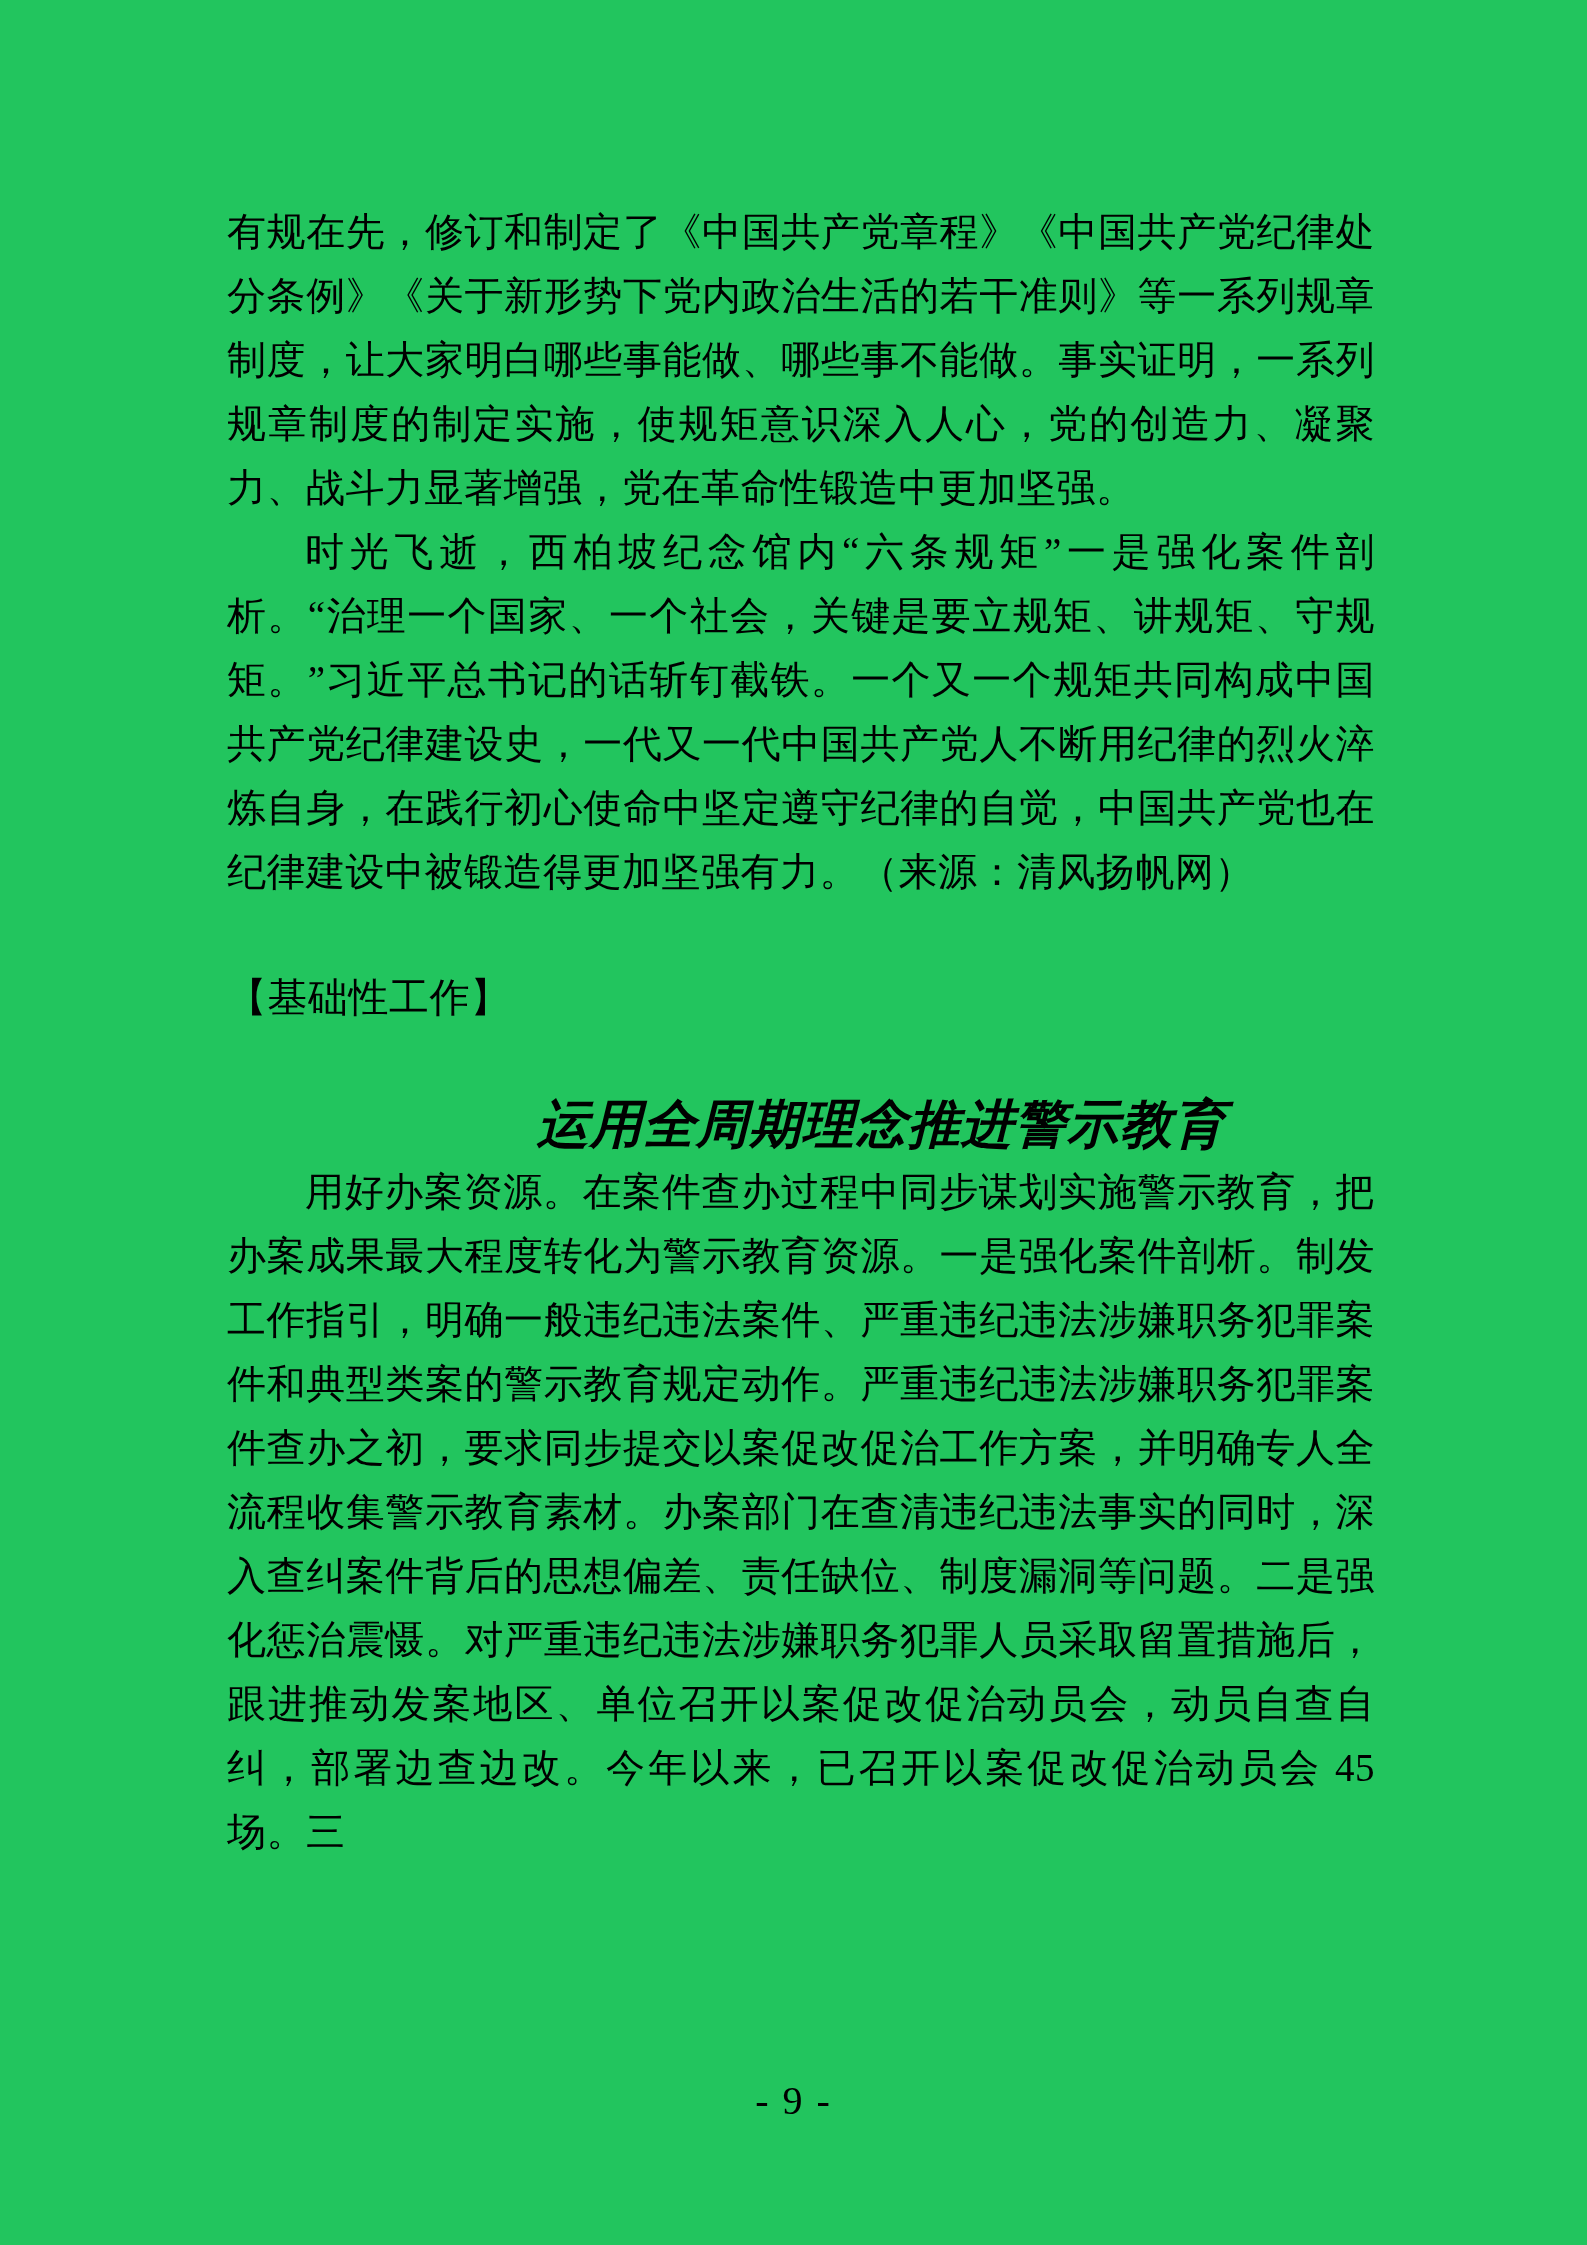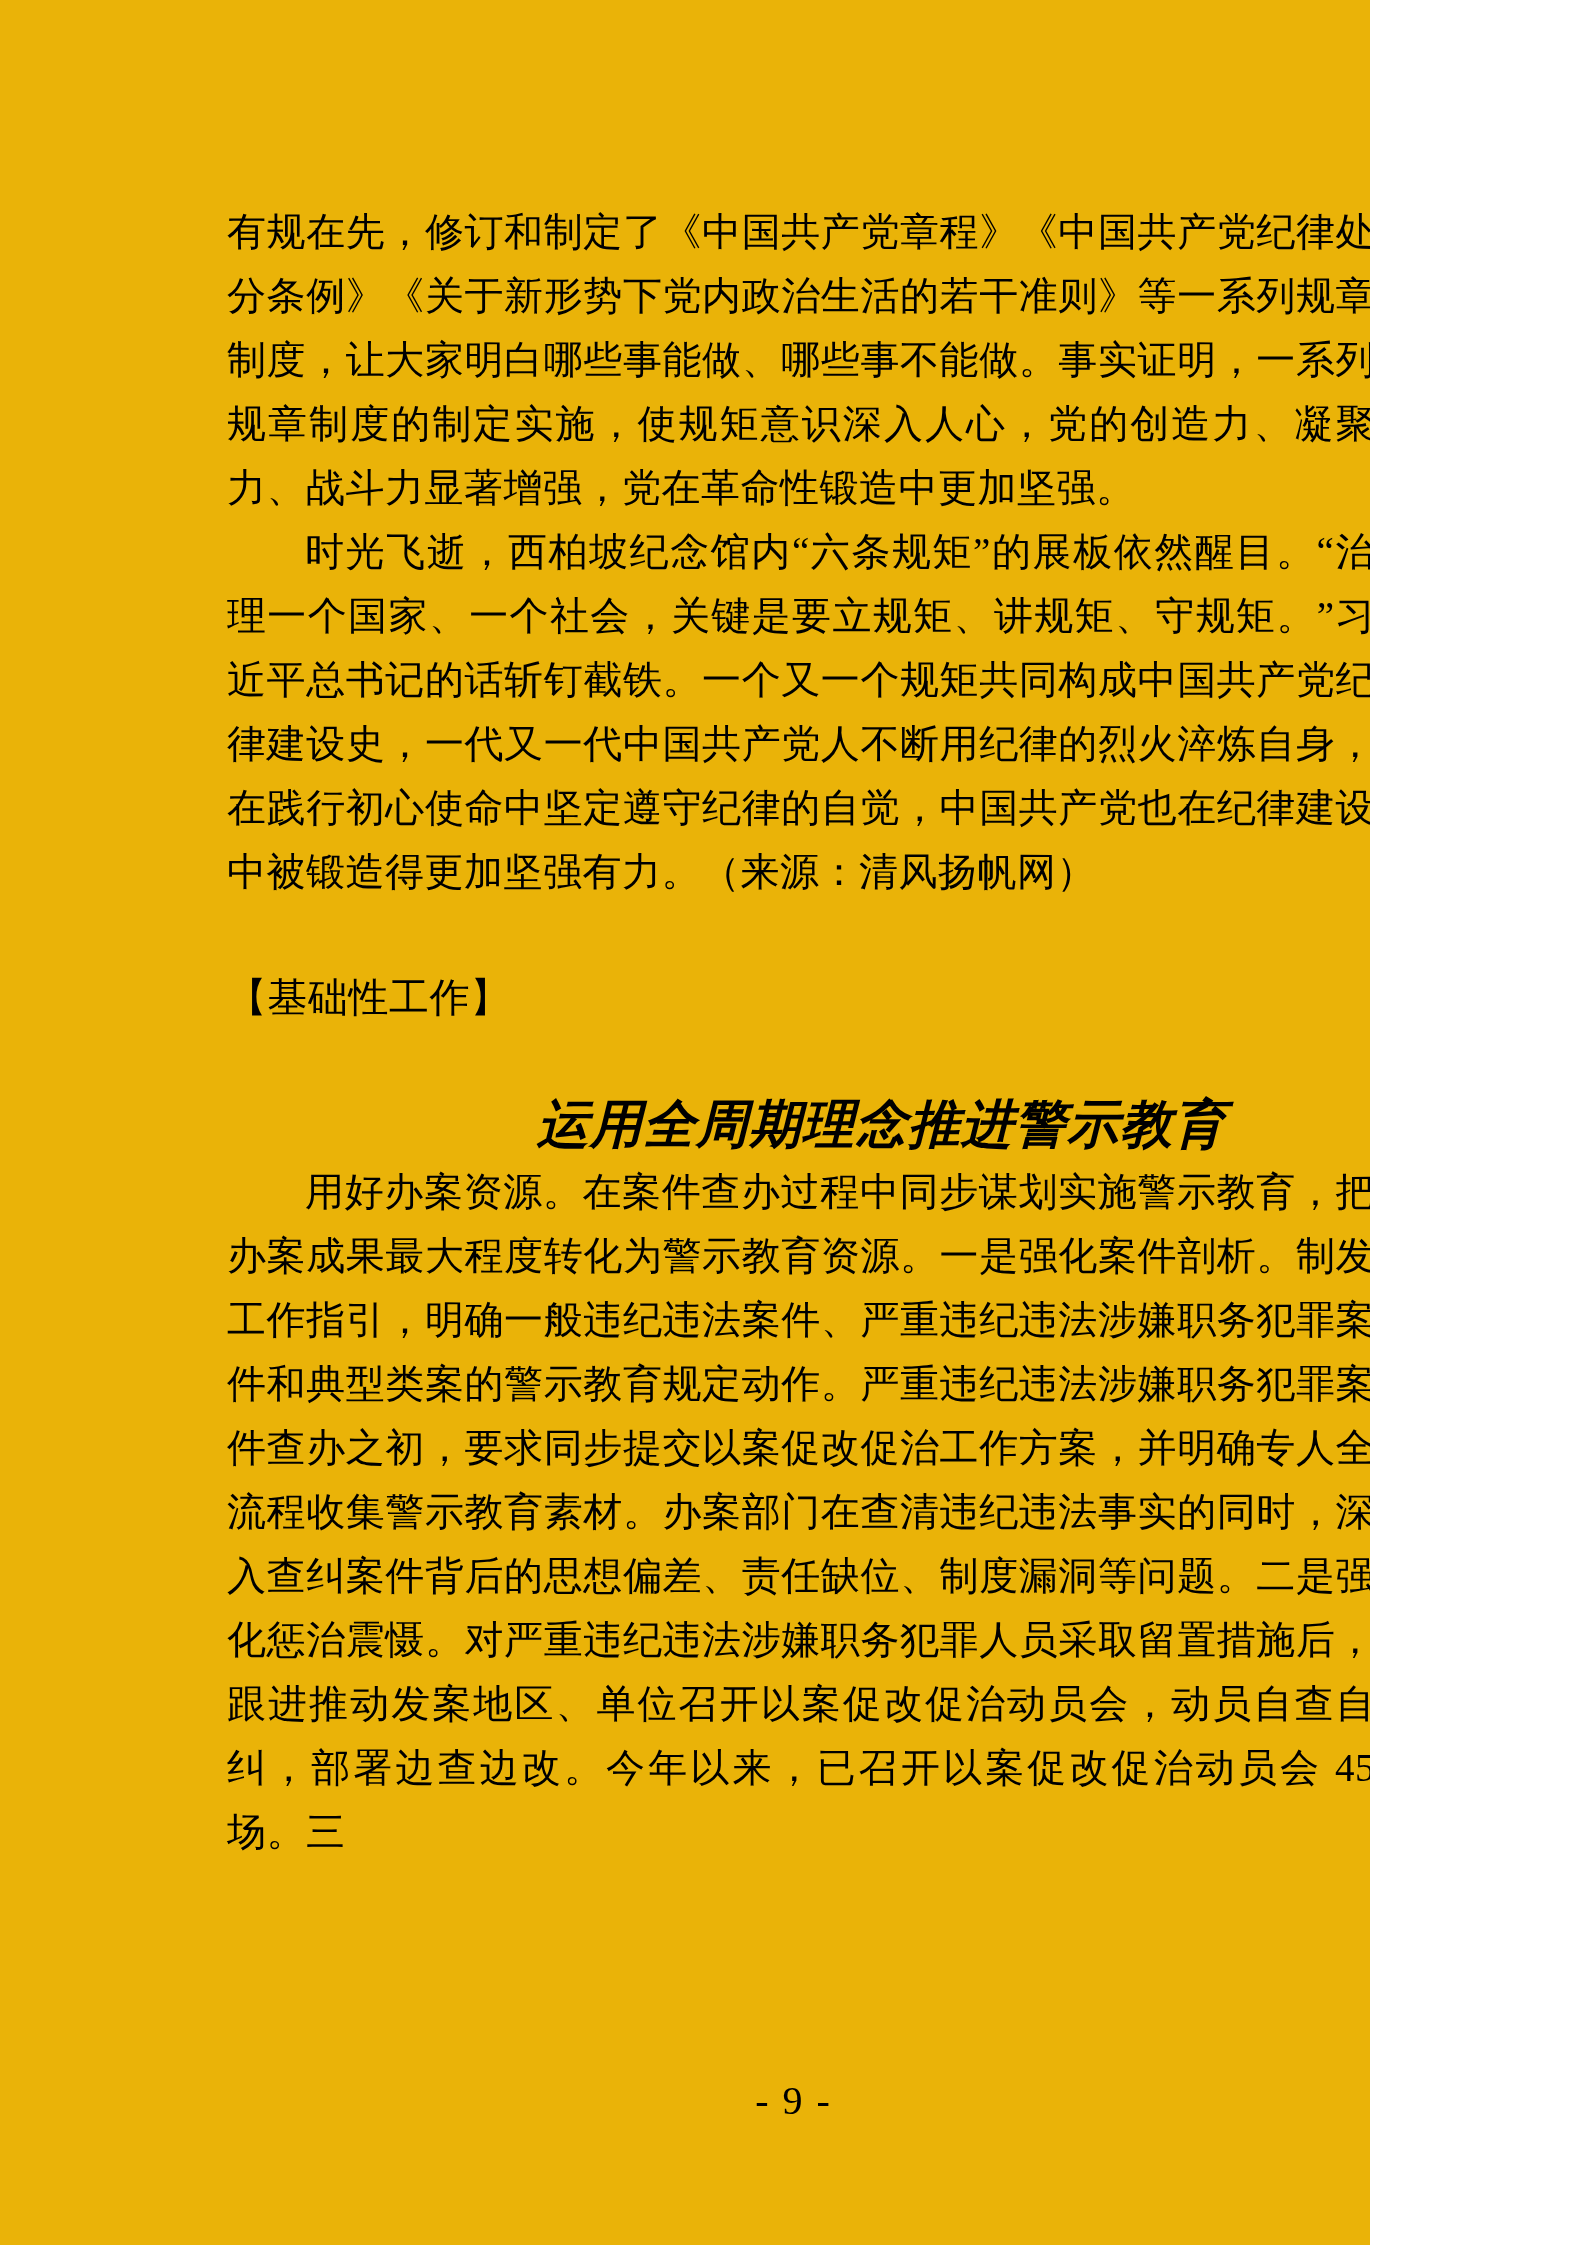--- a/index.html
+++ b/index.html
@@ -8,23 +8,23 @@
     background: #ffffff;
   }
   body {
     width: 1587px;
     height: 2245px;
     font-family: "Liberation Serif", "DejaVu Serif", serif;
     color: #000000;
   }
   .page {
     position: relative;
-    width: 1370px;
+    width: 1587px;
     height: 2245px;
-    background: #eab308;
+    background: #22c55e;
     overflow: hidden;
   }
   .content {
     position: absolute;
     left: 227px;
     top: 200px;
     width: 1148px;
   }
   .body-par {
     margin: 0;
@@ -65,19 +65,19 @@
     line-height: 50px;
     letter-spacing: 2px;
   }
 </style>
 </head>
 <body>
 
 <div class="page">
   <div class="content">
     <p class="body-par no-indent">有规在先，修订和制定了《中国共产党章程》《中国共产党纪律处分条例》《关于新形势下党内政治生活的若干准则》等一系列规章制度，让大家明白哪些事能做、哪些事不能做。事实证明，一系列规章制度的制定实施，使规矩意识深入人心，党的创造力、凝聚力、战斗力显著增强，党在革命性锻造中更加坚强。</p>
-    <p class="body-par">时光飞逝，西柏坡纪念馆内“六条规矩”的展板依然醒目。“治理一个国家、一个社会，关键是要立规矩、讲规矩、守规矩。”习近平总书记的话斩钉截铁。一个又一个规矩共同构成中国共产党纪律建设史，一代又一代中国共产党人不断用纪律的烈火淬炼自身，在践行初心使命中坚定遵守纪律的自觉，中国共产党也在纪律建设中被锻造得更加坚强有力。（来源：清风扬帆网）</p>
+    <p class="body-par">时光飞逝，西柏坡纪念馆内“六条规矩”一是强化案件剖析。“治理一个国家、一个社会，关键是要立规矩、讲规矩、守规矩。”习近平总书记的话斩钉截铁。一个又一个规矩共同构成中国共产党纪律建设史，一代又一代中国共产党人不断用纪律的烈火淬炼自身，在践行初心使命中坚定遵守纪律的自觉，中国共产党也在纪律建设中被锻造得更加坚强有力。（来源：清风扬帆网）</p>
     <div class="section-header">【基础性工作】</div>
     <div class="article-title">运用全周期理念推进警示教育</div>
     <p class="body-par">用好办案资源。在案件查办过程中同步谋划实施警示教育，把办案成果最大程度转化为警示教育资源。一是强化案件剖析。制发工作指引，明确一般违纪违法案件、严重违纪违法涉嫌职务犯罪案件和典型类案的警示教育规定动作。严重违纪违法涉嫌职务犯罪案件查办之初，要求同步提交以案促改促治工作方案，并明确专人全流程收集警示教育素材。办案部门在查清违纪违法事实的同时，深入查纠案件背后的思想偏差、责任缺位、制度漏洞等问题。二是强化惩治震慑。对严重违纪违法涉嫌职务犯罪人员采取留置措施后，跟进推动发案地区、单位召开以案促改促治动员会，动员自查自纠，部署边查边改。今年以来，已召开以案促改促治动员会 45 场。三</p>
   </div>
   <div class="page-footer">- 9 -</div>
 </div>
 
 </body></html>

